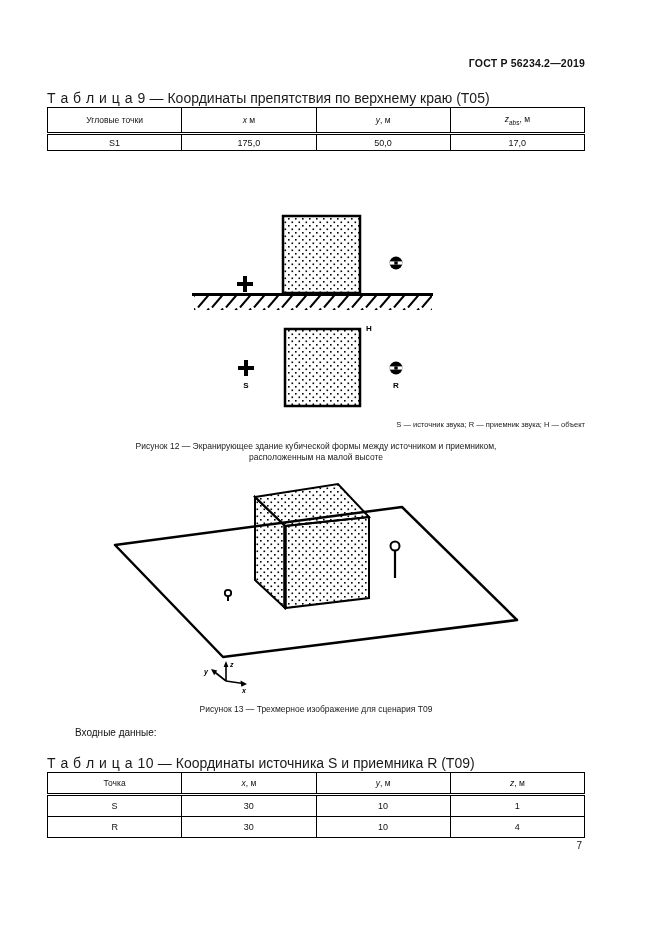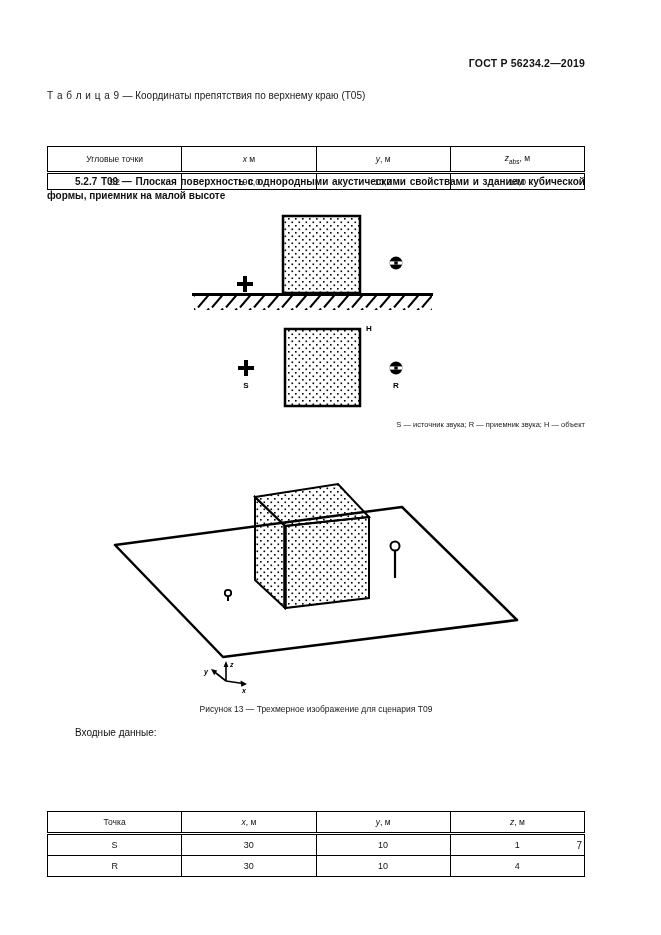--- a/index.html
+++ b/index.html
@@ -1,23 +1,23 @@
 <!DOCTYPE html>
 <html><head>
 <meta charset="utf-8">
 <style>
   html,body{margin:0;padding:0;background:#ffffff;}
   .page{
     position:relative;width:661px;height:935px;background:#ffffff;
     font-family:"Liberation Sans", sans-serif;color:#111;overflow:hidden;
   }
   .doc-header{position:absolute;top:57px;right:76px;font-size:10.5px;font-weight:bold;letter-spacing:.2px;}
-  .tbl-caption{position:absolute;left:47px;font-size:10px;color:#1a1a1a;}
+  .tbl-caption{position:absolute;left:47px;font-size:14px;color:#1a1a1a;}
   .tbl-caption .cap-label{letter-spacing:.5px;}
-  table.gost{position:absolute;left:47px;width:538px;border-collapse:collapse;border:1.5px solid #000;table-layout:fixed;margin-top:39px;}
+  table.gost{position:absolute;left:47px;width:538px;border-collapse:collapse;border:1.5px solid #000;table-layout:fixed;}
   table.gost th,table.gost td{border:1px solid #000;text-align:center;vertical-align:middle;padding:0 2px;}
   table.gost th{font-weight:normal;font-size:8.5px;border-bottom:3px double #000;}
   table.gost td{font-size:9px;}
   #table9{top:107px;}
   #table9 th{height:24px;}
   #table9 td{height:15px;}
   #table10{top:772px;border-radius:14px;}
   #table10 th{height:20px;}
   #table10 td{height:20px;}
   .var{font-style:italic;}
@@ -56,29 +56,28 @@
     <thead>
       <tr>
         <th>Угловые точки</th>
         <th><span class="var">x</span><span> м</span></th>
         <th><span class="var">y</span><span>, м</span></th>
         <th><span class="var">z</span><sub class="sm">abs</sub><span>, м</span></th>
       </tr>
     </thead>
     <tbody>
       <tr>
-        <td>S2</td>
-        <td>190,0</td>
-        <td>10,0</td>
-        <td>14,0</td>
+        <td>S1</td>
+        <td>175,0</td>
+        <td>50,0</td>
+        <td>17,0</td>
       </tr>
     </tbody>
   </table>
 
-  <div class="section-heading">5.2.7 Т09 — Плоская поверхность с однородными акустическими свойствами и зданием кубической формы, приемник на малой высоте</div>
 
   <svg class="fig2d" width="265" height="207" viewBox="180 208 265 207">
     <defs>
       <pattern id="dots" width="7" height="7" patternUnits="userSpaceOnUse">
         <rect x="1" y="1" width="1.6" height="1.6" fill="#000"></rect>
         <rect x="4.5" y="4.5" width="1.6" height="1.6" fill="#000"></rect>
       </pattern>
       <pattern id="hatch" width="14" height="14" patternUnits="userSpaceOnUse">
         <line x1="13" y1="0.5" x2="2" y2="13.5" stroke="#000" stroke-width="2"></line>
       </pattern>
@@ -107,20 +106,24 @@
     <g>
       <circle cx="396" cy="368" r="6.5" fill="#000"></circle>
       <rect x="389.5" y="366.4" width="13" height="3.2" fill="#fff"></rect>
       <rect x="394.3" y="366.4" width="3.4" height="3.2" fill="#000"></rect>
     </g>
     <text class="sym-label" x="396" y="388" text-anchor="middle">R</text>
   </svg>
 
   <div class="legend-line">S — источник звука; R — приемник звука; Н — объект</div>
 
+  <div class="fig-caption" id="caption12">
+    <div>Рисунок 12 — Экранирующее здание кубической формы между источником и приемником,</div>
+    <div>расположенным на малой высоте</div>
+  </div>
 
   <svg class="fig3d" width="420" height="218" viewBox="105 478 420 218">
     <polygon points="115,545 402,507 517,620 223,657" fill="#fff" stroke="#000" stroke-width="2.5" stroke-linejoin="round"></polygon>
 
     <polygon points="255,497 338,484 369,517 285,526" fill="url(#dots)" stroke="#000" stroke-width="2"></polygon>
     <polygon points="255,497 285,526 285,608 255,580" fill="url(#dots)" stroke="#000" stroke-width="2"></polygon>
     <polygon points="285,526 369,517 369,598 285,608" fill="url(#dots)" stroke="#000" stroke-width="2"></polygon>
     <line x1="285" y1="526" x2="285" y2="608" stroke="#000" stroke-width="3.5"></line>
 
     <g>
@@ -143,20 +146,24 @@
       <text class="axis-label" x="230" y="667">z</text>
       <text class="axis-label" x="242" y="693">x</text>
       <text class="axis-label" x="204" y="674">y</text>
     </g>
   </svg>
 
   <div class="fig-caption" id="caption13">Рисунок 13 — Трехмерное изображение для сценария Т09</div>
 
   <div class="body-par">Входные данные:</div>
 
+  <div class="tbl-caption" id="t10cap">
+    <span class="cap-label">Т а б л и ц а  10</span>
+    <span>— Координаты источника S и приемника R (Т09)</span>
+  </div>
 
   <table class="gost" id="table10">
     <thead>
       <tr>
         <th>Точка</th>
         <th><span class="var">x</span><span>, м</span></th>
         <th><span class="var">y</span><span>, м</span></th>
         <th><span class="var">z</span><span>, м</span></th>
       </tr>
     </thead>

